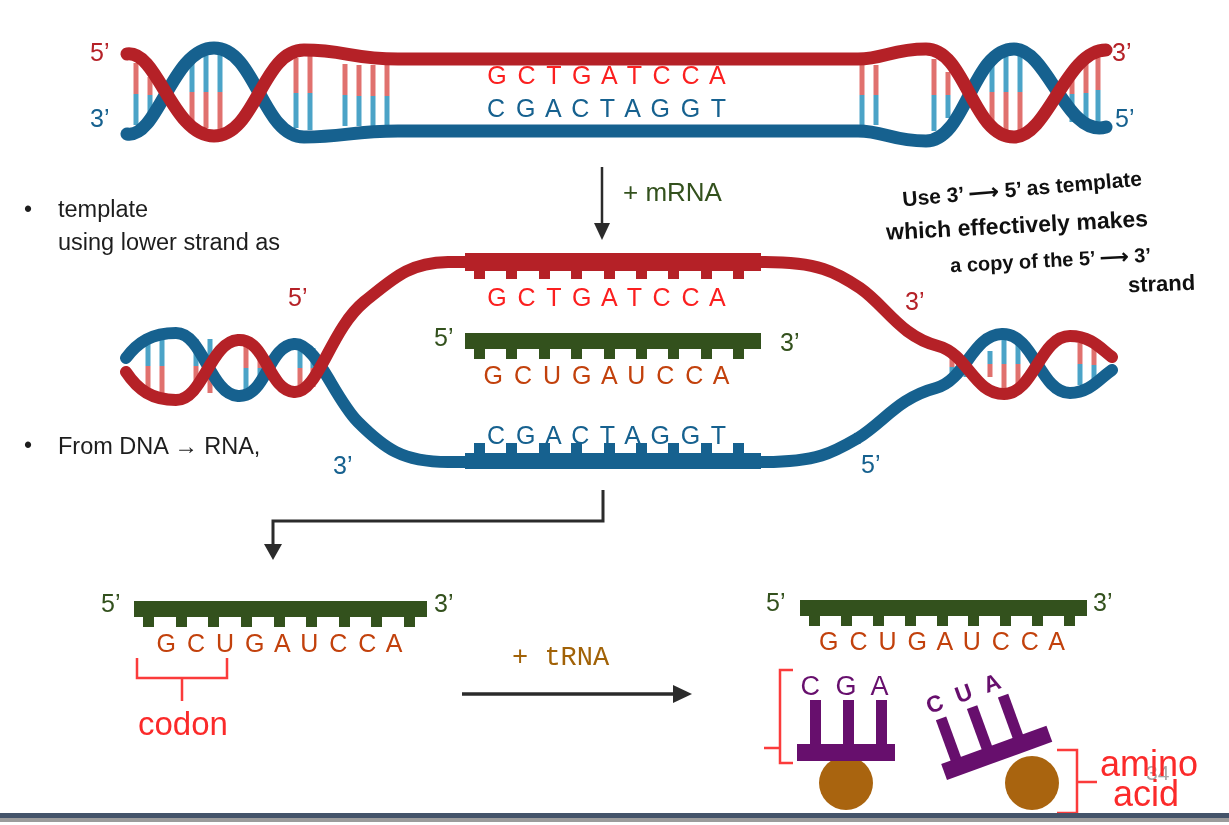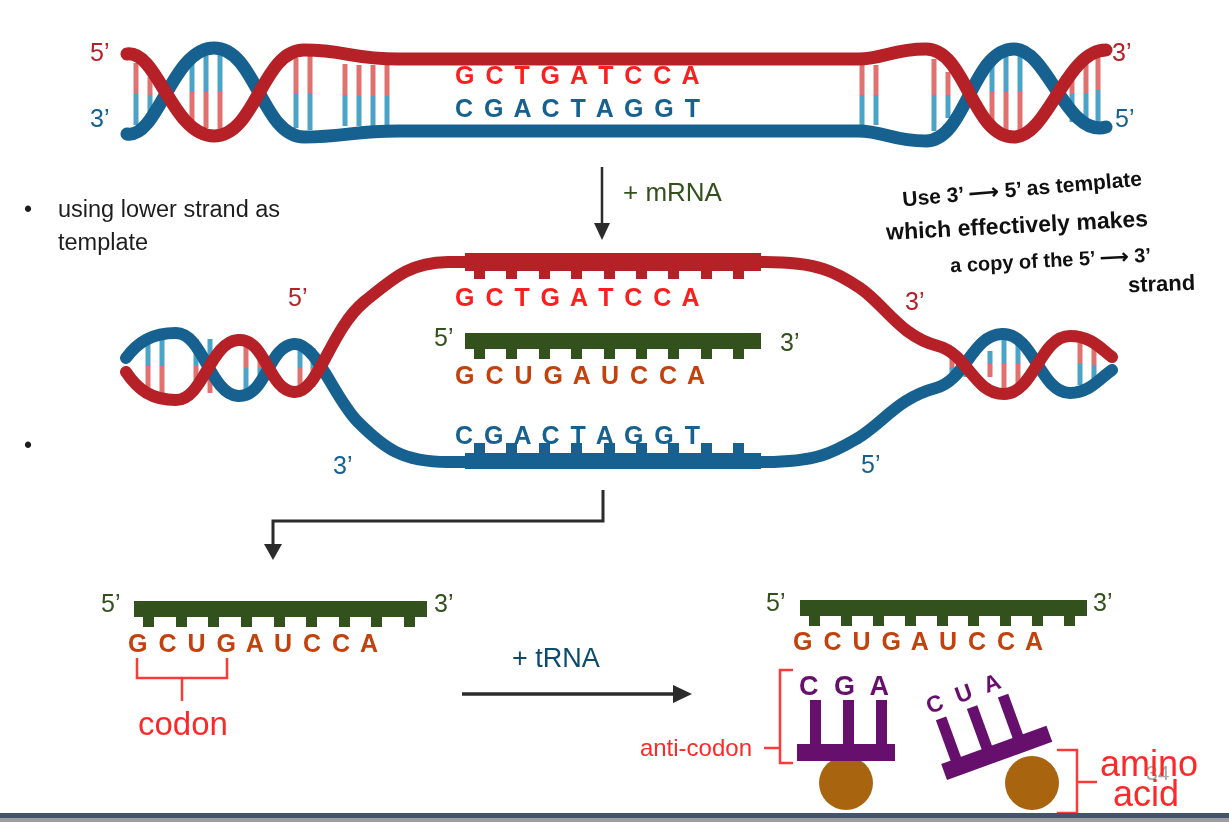--- a/index.html
+++ b/index.html
@@ -4,30 +4,30 @@
 <style>
   html,body{margin:0;padding:0;background:#fff;}
   .stage{position:relative;width:1229px;height:825px;background:#ffffff;
          font-family:"Liberation Sans",sans-serif;overflow:hidden;}
   .abs{position:absolute;}
   svg{position:absolute;left:0;top:0;}
   .prime{font-size:25px;white-space:nowrap;}
   .red-p{color:#b52127;}
   .blue-p{color:#16618f;}
   .green-p{color:#33511d;}
-  .seq{font-size:25px;font-weight:bold;letter-spacing:2px;text-align:left;white-space:nowrap;}
+  .seq{font-size:25px;font-weight:normal;letter-spacing:2px;text-align:center;white-space:nowrap;}
   .seq-red{color:#fb1f1f;}
   .seq-blue{color:#16618f;}
   .seq-green{color:#c2410c;}
   .seq-purple{color:#670f6d;letter-spacing:4px;font-size:27px;}
   .bullet-dot{font-size:23px;color:#1d1d1d;}
   .bullet-text{font-size:23.5px;color:#1d1d1d;line-height:33px;}
   .step-label{font-size:26px;white-space:nowrap;}
   .green-t{color:#33511d;}
-  .purple-t{color:#0c4a6e;font-size:27px;}
+  .purple-t{color:#a16207;font-size:27px;font-family:Liberation Mono, monospace;}
   .hw{color:#101010;white-space:nowrap;font-weight:bold;}
   .red-label{color:#fb2a2a;white-space:nowrap;}
   .codon-l{font-size:33px;text-align:center;}
   .anticodon-l{font-size:24px;text-align:right;}
   .amino-l{font-size:36px;text-align:center;line-height:30px;}
   .page-num{font-size:21px;color:#a6a6a6;}
   .footer-bar{left:0;top:813px;width:1229px;height:9px;
               background:linear-gradient(#44546a 0 55%, #9c9c9c 55% 100%);}
 </style>
 </head>
@@ -234,25 +234,26 @@
   <div class="abs prime blue-p" style="left:90px;top:104px;">3’</div>
   <div class="abs prime red-p" style="left:1112px;top:38px;">3’</div>
   <div class="abs prime blue-p" style="left:1115px;top:104px;">5’</div>
   <div class="abs seq seq-red" style="left:455px;top:61px;width:305px;">G C T G A T C C A</div>
   <div class="abs seq seq-blue" style="left:455px;top:94px;width:305px;">C G A C T A G G T</div>
 
   <div class="abs step-label green-t" style="left:623px;top:177px;">+ mRNA</div>
 
   <div class="abs bullet-dot" style="left:24px;top:196px;">•</div>
   <div class="abs bullet-text" style="left:58px;top:193px;">
+    <div>template</div>
     <div>using lower strand as</div>
-    <div>template</div>
   </div>
   <div class="abs bullet-dot" style="left:24px;top:432px;">•</div>
   <div class="abs bullet-text" style="left:58px;top:428px;line-height:37px;">
+    <div>From DNA → RNA,</div>
   </div>
 
   <div>
     <div class="abs hw" style="left:902px;top:177px;font-size:21px;transform:rotate(-5deg);">Use 3’ ⟶ 5’ as template</div>
     <div class="abs hw" style="left:886px;top:212px;font-size:23px;transform:rotate(-3deg);">which effectively makes</div>
     <div class="abs hw" style="left:950px;top:248px;font-size:20px;transform:rotate(-3deg);">a copy of the 5’ ⟶ 3’</div>
     <div class="abs hw" style="left:1128px;top:271px;font-size:22px;transform:rotate(-2deg);">strand</div>
   </div>
 
   <div class="abs prime red-p" style="left:288px;top:283px;">5’</div>
@@ -269,21 +270,20 @@
   <div class="abs prime green-p" style="left:434px;top:589px;">3’</div>
   <div class="abs seq seq-green" style="left:128px;top:629px;width:305px;">G C U G A U C C A</div>
   <div class="abs red-label codon-l" style="left:138px;top:705px;width:86px;">codon</div>
 
   <div class="abs step-label purple-t" style="left:512px;top:643px;">+ tRNA</div>
 
   <div class="abs prime green-p" style="left:766px;top:588px;">5’</div>
   <div class="abs prime green-p" style="left:1093px;top:588px;">3’</div>
   <div class="abs seq seq-green" style="left:793px;top:627px;width:300px;">G C U G A U C C A</div>
   <div class="abs seq seq-purple" style="left:799px;top:671px;width:95px;">C G A</div>
-  <div class="abs red-label anticodon-l" style="left:597px;top:734px;width:155px;">anti-codon</div>
   <div class="abs page-num" style="left:1146px;top:761px;">34</div>
   <div class="abs red-label amino-l" style="left:1100px;top:749px;width:92px;">
     <div>amino</div>
     <div>acid</div>
   </div>
 
   <div class="abs footer-bar"></div>
 </div>
 
 </body></html>

